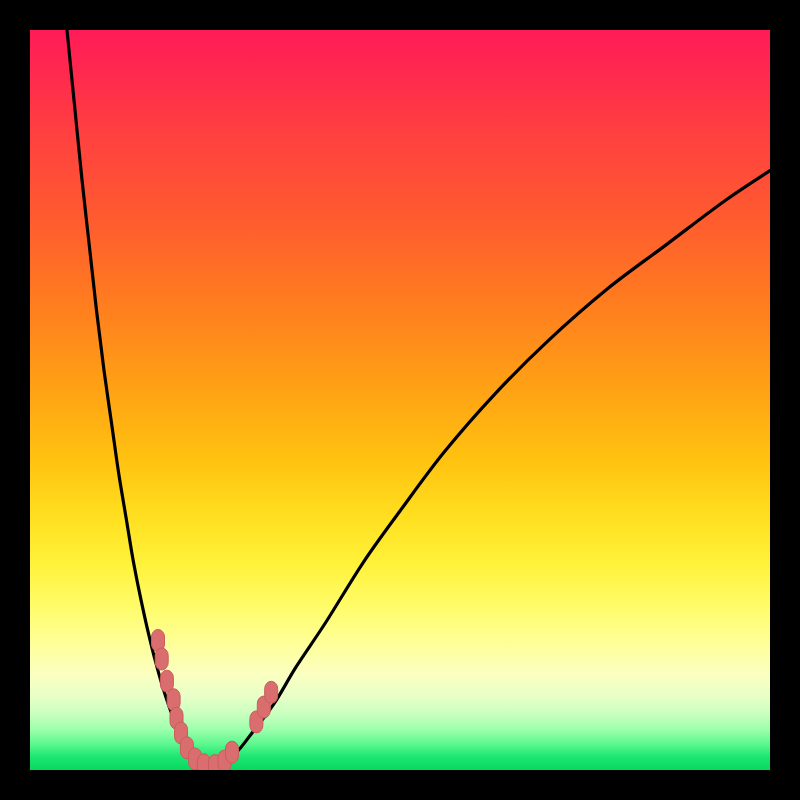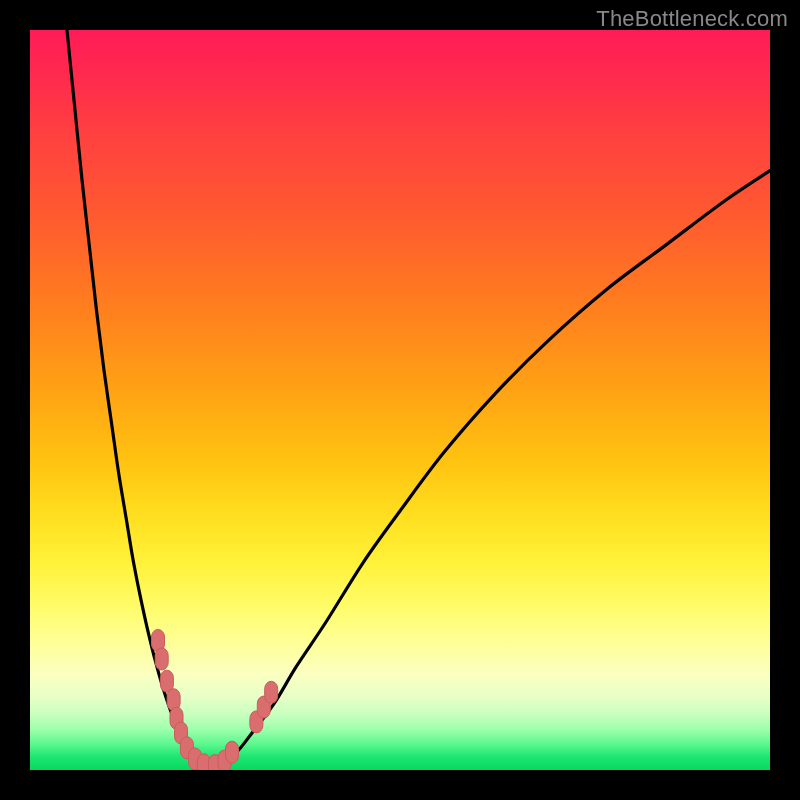--- a/index.html
+++ b/index.html
@@ -86,14 +86,13 @@
           <rect x="167.4" y="723.8" width="13" height="22" rx="6.5" ry="7.5" fill="#da6d6e" stroke="#c95d5e" stroke-width="1"></rect>
           <rect x="178.5" y="724.6" width="13" height="22" rx="6.5" ry="7.5" fill="#da6d6e" stroke="#c95d5e" stroke-width="1"></rect>
           <rect x="188.1" y="720.1" width="13" height="22" rx="6.5" ry="7.5" fill="#da6d6e" stroke="#c95d5e" stroke-width="1"></rect>
           <rect x="195.5" y="711.2" width="13" height="22" rx="6.5" ry="7.5" fill="#da6d6e" stroke="#c95d5e" stroke-width="1"></rect>
           <rect x="219.9" y="680.9" width="13" height="22" rx="6.5" ry="7.5" fill="#da6d6e" stroke="#c95d5e" stroke-width="1"></rect>
           <rect x="227.3" y="666.1" width="13" height="22" rx="6.5" ry="7.5" fill="#da6d6e" stroke="#c95d5e" stroke-width="1"></rect>
           <rect x="234.7" y="651.3" width="13" height="22" rx="6.5" ry="7.5" fill="#da6d6e" stroke="#c95d5e" stroke-width="1"></rect>
         </g>
     </svg>
   </div>
-  <div class="watermark">TheBottleneck.com</div>
 </div>
 
 </body></html>

